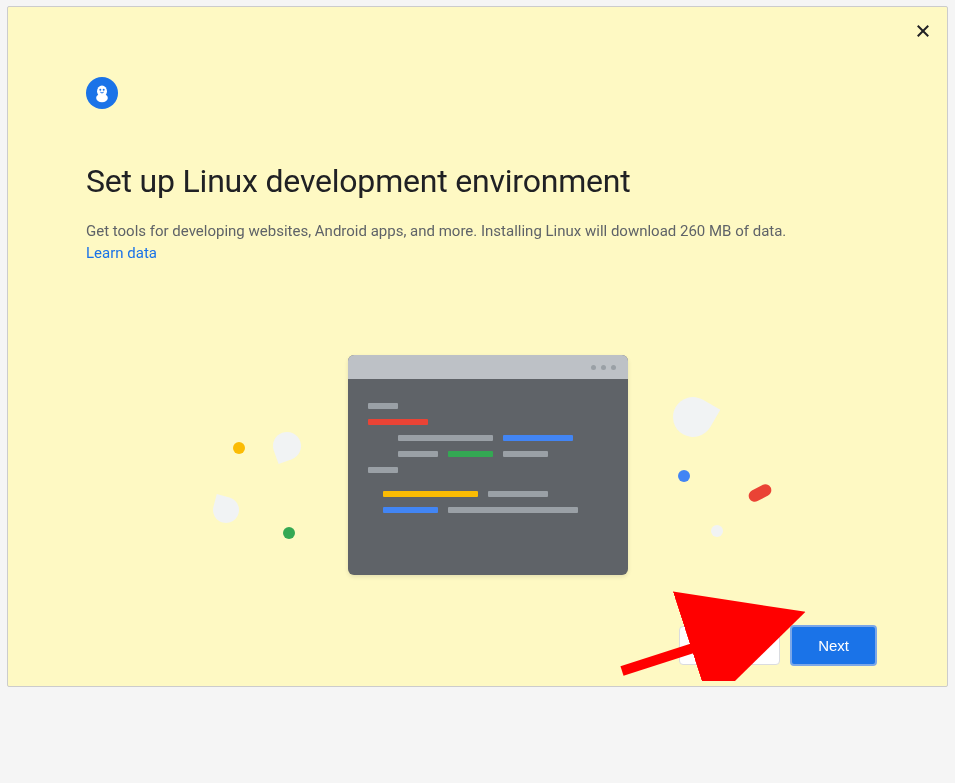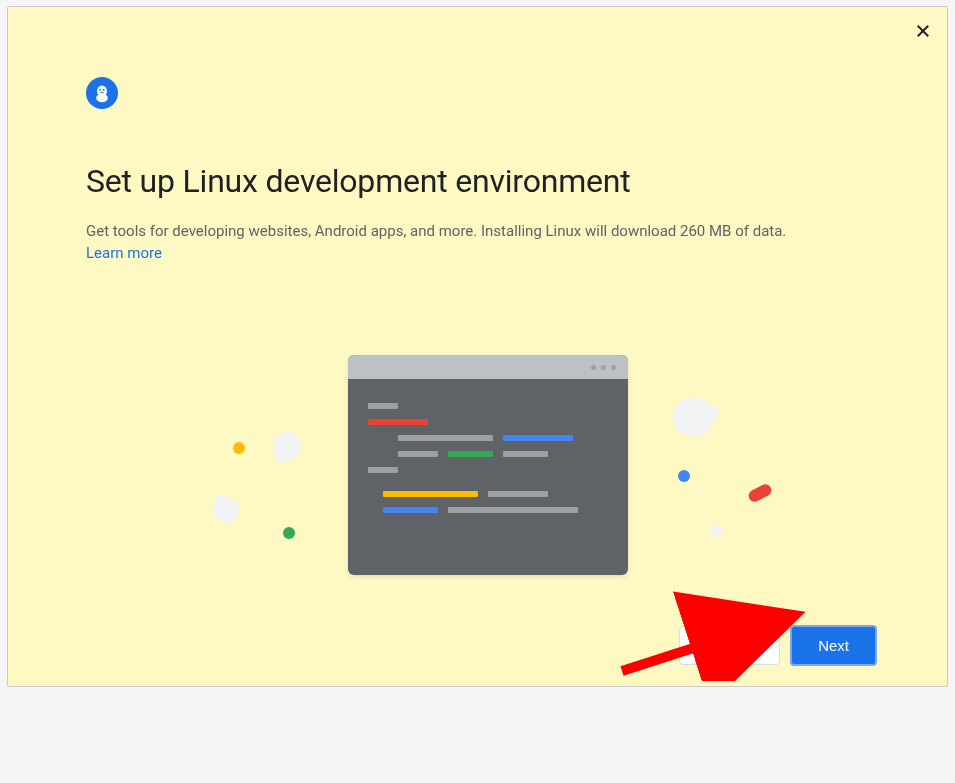--- a/index.html
+++ b/index.html
@@ -189,21 +189,21 @@
       <circle cx="10" cy="8" r="1.2" fill="#1a73e8"></circle>
       <circle cx="14" cy="8" r="1.2" fill="#1a73e8"></circle>
       <path d="M10 11 Q12 13 14 11" stroke="#1a73e8" stroke-width="1.2" fill="none"></path>
     </svg>
   </div>
 
   <h1 class="title">Set up Linux development environment</h1>
 
   <p class="description">Get tools for developing websites, Android apps, and more. Installing Linux will download 260 MB of data.</p>
 
-  <a class="learn-more">Learn more</a>
+  <a class="learn-more">Learn data</a>
 
   <div class="illustration-area">
 
     <div class="deco-dot" style="left:40px;top:100px;width:12px;height:12px;background:#fbbc04;"></div>
     <div class="deco-shape" style="left:80px;top:90px;width:28px;height:28px;background:#f1f3f4;border-radius:50% 50% 50% 0;transform:rotate(-20deg);"></div>
     <div class="deco-shape" style="left:20px;top:155px;width:26px;height:26px;background:#f1f3f4;border-radius:0 50% 50% 50%;transform:rotate(15deg);"></div>
     <div class="deco-dot" style="left:90px;top:185px;width:12px;height:12px;background:#34a853;"></div>
 
     <div class="terminal">
       <div class="terminal-header">

